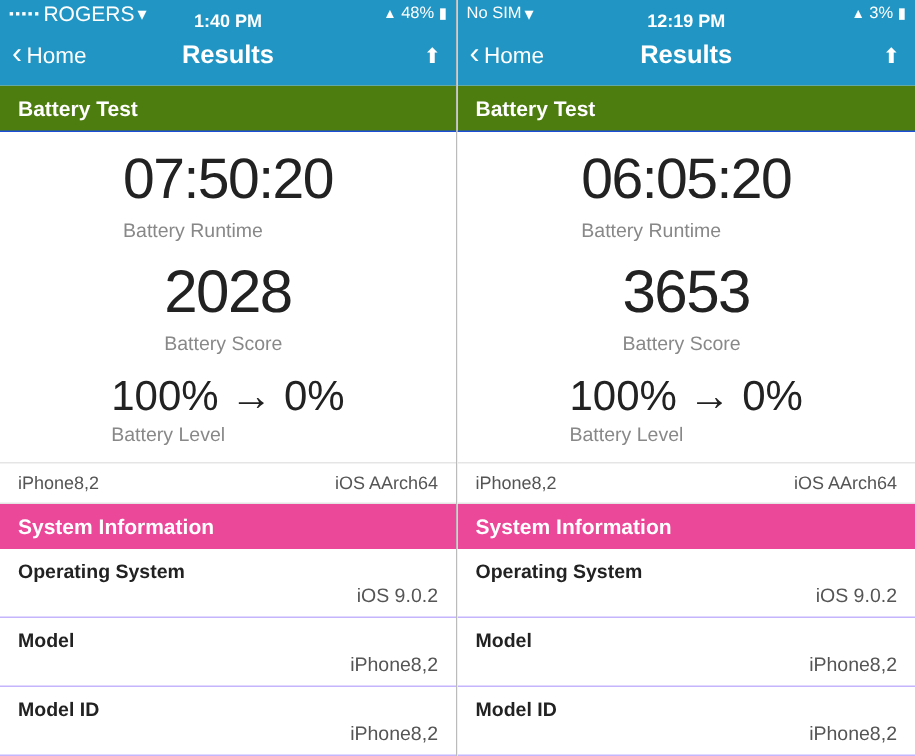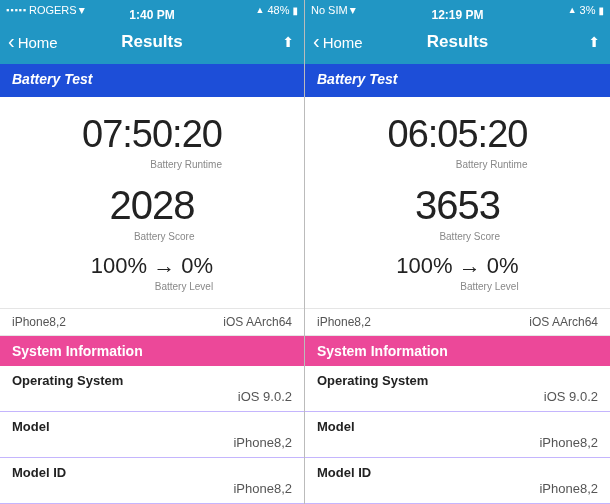--- a/index.html
+++ b/index.html
@@ -72,60 +72,59 @@
     .nav-share {
       position: absolute;
       right: 10px;
       color: #fff;
       font-size: 18px;
       cursor: pointer;
     }
 
     
     .section-header {
-      background: #1d4ed8;
+      background: #4d7c0f;
       color: #fff;
       font-size: 14px;
       font-weight: 600;
       padding: 7px 12px;
-      border-bottom: 3px solid #1d4ed8;
-      font-style: italic;
+      border-bottom: 1px solid #1d4ed8;
     }
 
     
     .results-area {
       background: #fff;
       flex: 1;
       display: flex;
       flex-direction: column;
       align-items: center;
       justify-content: center;
       padding: 10px 0;
       gap: 10px;
     }
     .metric-block {
-      text-align: right;
+      text-align: left;
       line-height: 1.2;
     }
     .metric-value {
       font-size: 38px;
       font-weight: 200;
       color: #222;
       letter-spacing: -1px;
     }
     .metric-label {
-      font-size: 10px;
+      font-size: 13px;
       color: #888;
       margin-top: 2px;
     }
     .metric-value.score {
       font-size: 40px;
     }
     .metric-value.level {
-      font-size: 22px;
+      font-size: 28px;
       font-weight: 300;
       letter-spacing: 0;
     }
 
     
     .device-bar {
       display: flex;
       justify-content: space-between;
       padding: 6px 12px;
       font-size: 12px;
@@ -168,21 +167,21 @@
     }
   </style>
 </head>
 <body>
 
 <div id="app" style="display:flex;width:610px;height:504px;">
     <div class="panel">
       <div class="status-bar">
         <div class="status-left">
           <span style="font-size: 9px; letter-spacing: 1px;">▪▪▪▪▪</span>
-          <span style="font-size: 11px;">ROGERS</span>
+          <span style="font-size: 14px;">ROGERS</span>
           <span style="font-size: 12px;">▾</span>
         </div>
         <span class="time">1:40 PM</span>
         <div class="status-right">
           <span style="font-size: 9px;">▲</span>
           <span>48%</span>
           <span style="font-size: 10px;">▮</span>
         </div>
       </div>
       <div class="nav-bar">

